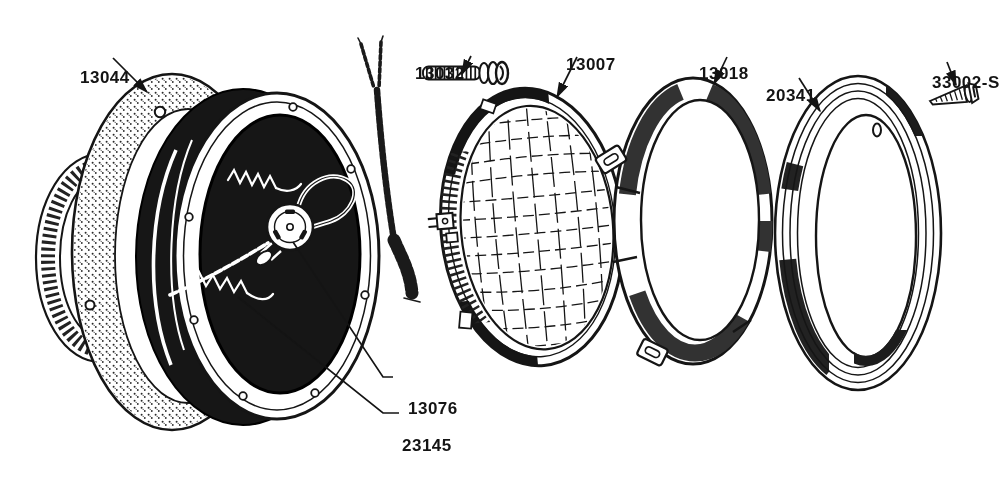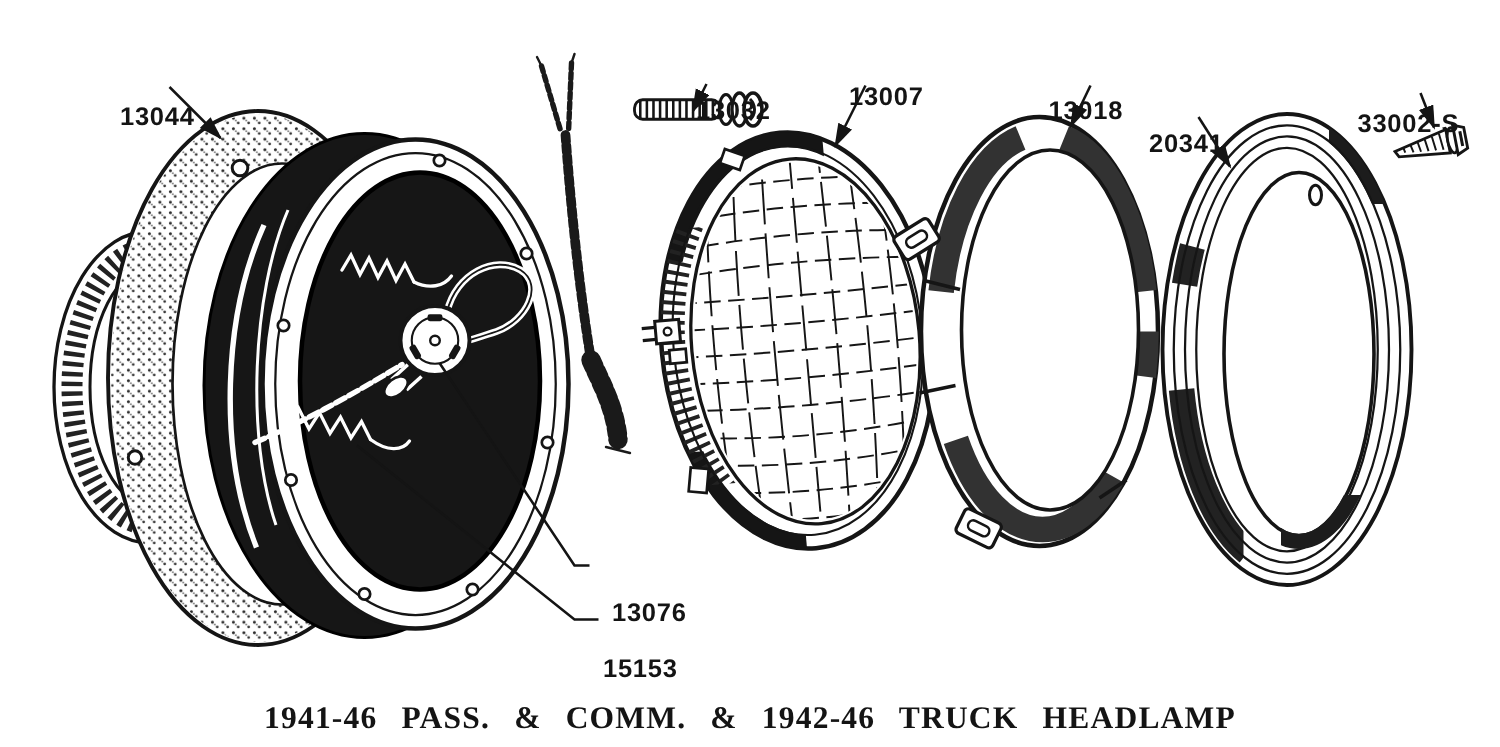--- a/index.html
+++ b/index.html
@@ -226,28 +226,27 @@
       <line x1="727" y1="57" x2="714" y2="84" marker-end="url(#arr)"></line>
       <line x1="799" y1="78" x2="820" y2="111" marker-end="url(#arr)"></line>
       <line x1="947" y1="62" x2="956" y2="85" marker-end="url(#arr)"></line>
       <path d="M393,377 L383,377 L293,242"></path>
       <path d="M399,413 L383,413 L238,297"></path>
     </g>
   </svg>
 
   <div class="part-label" style="left:80px;top:38px">13044</div>
 
-  <div class="part-label" style="left:464px;top:34px">13032</div>
+  <div class="part-label" style="left:415px;top:34px">13032</div>
 
   <div class="part-label" style="left:566px;top:25px">13007</div>
 
   <div class="part-label" style="left:699px;top:34px">13018</div>
 
   <div class="part-label" style="left:766px;top:56px">20341</div>
 
-  <div class="part-label" style="left:905px;top:43px">33002-S</div>
+  <div class="part-label" style="left:932px;top:43px">33002-S</div>
 
   <div class="part-label" style="left:408px;top:369px">13076</div>
 
-  <div class="part-label" style="left:402px;top:406px">15153</div>
-
-  <div class="caption">1941-46 PASS. &amp; COMM. &amp; 1942-46 TRUCK HEADLAMP</div>
+  <div class="part-label" style="left:402px;top:406px">23145</div>
+
 </div>
 
 </body></html>

